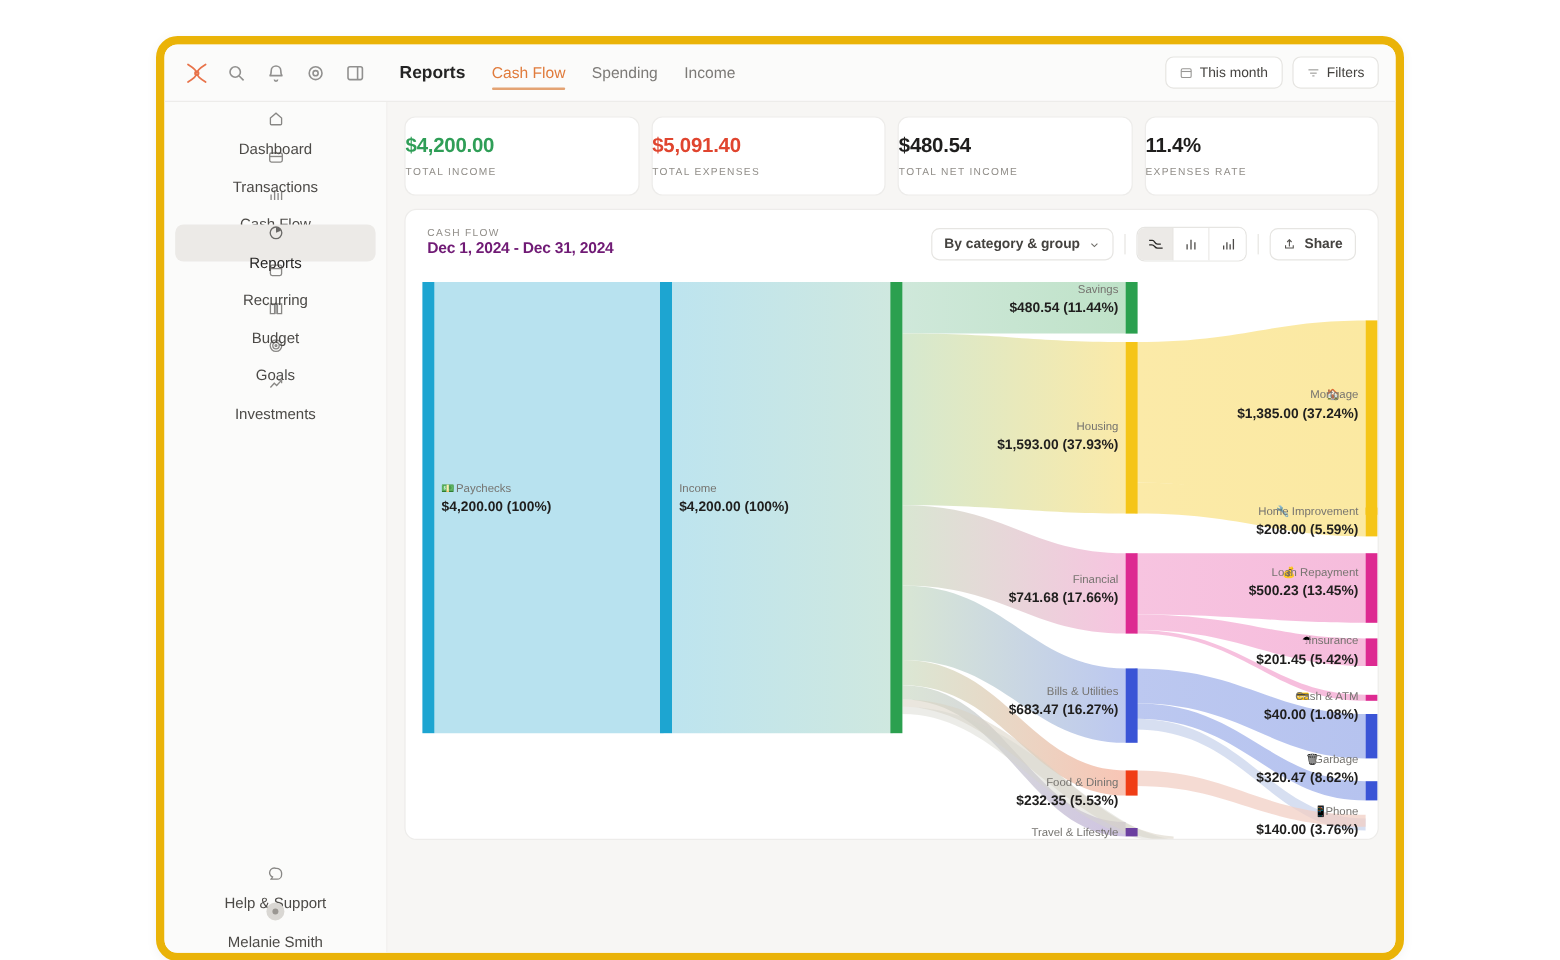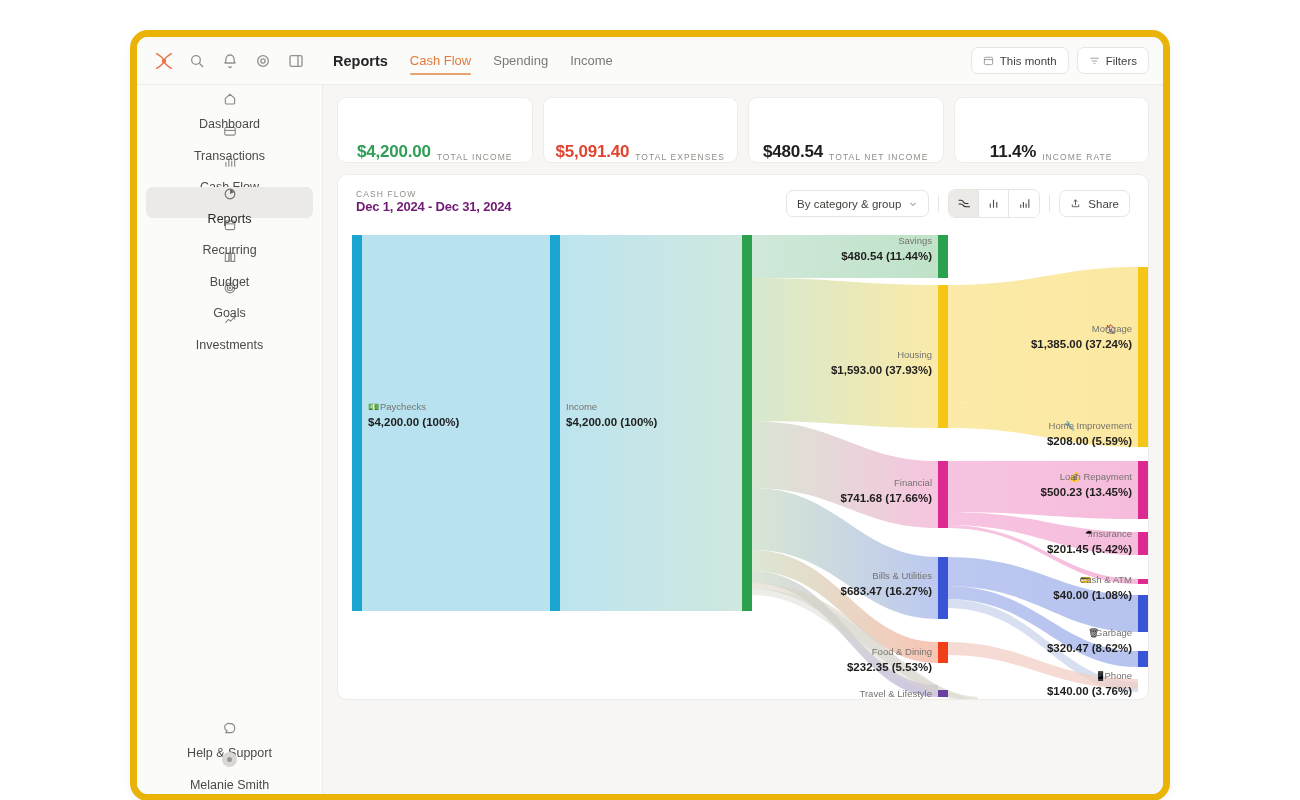--- a/index.html
+++ b/index.html
@@ -75,40 +75,40 @@
   
   #main {
     position: absolute; left: 186px; top: 48px;
     width: calc(100% - 186px); height: calc(100% - 48px);
     background: #f7f6f4; padding: 12px 14px 0 14px;
   }
   #kpis { display: flex; gap: 10px; }
   .kpi {
     flex: 1; height: 66px; background: #ffffff;
     border: 1px solid #edecea; border-radius: 9px;
-    display: flex; flex-direction: row; align-items: flex-end; justify-content: center; gap: 6px;
+    display: flex; flex-direction: column; align-items: flex-start; justify-content: center; gap: 6px;
   }
   .kpi-value { font-size: 17px; font-weight: bold; letter-spacing: -0.2px; }
   .kpi-label { font-size: 8.5px; letter-spacing: 1.1px; color: #918e89; }
   .v-green { color: #2f9e57; }
   .v-red { color: #e0452f; }
   .v-dark { color: #1f1e1d; }
   #chart-card {
     margin-top: 11px; background: #ffffff;
     border: 1px solid #edecea; border-radius: 10px;
     height: 526px; position: relative; overflow: hidden;
   }
   #chart-head { display: flex; align-items: flex-start; padding: 14px 18px 0 18px; }
   .chart-eyebrow { font-size: 8.5px; letter-spacing: 1.1px; color: #918e89; }
   .chart-range { font-size: 13px; font-weight: bold; color: #701a75; margin-top: 0; letter-spacing: -0.2px; }
   #chart-tools { margin-left: auto; display: flex; align-items: center; gap: 9px; }
   .sel-btn {
     display:flex; align-items:center; gap:7px; height: 27px; padding: 0 10px;
     border: 1px solid #e6e5e2; border-radius: 7px; background:#fff;
-    font-size: 11.5px; color:#44423f; cursor:pointer;
+    font-size: 11.5px; color:#44423f; cursor:pointer;font-weight:bold;
   }
   .divider-v { width: 1px; height: 17px; background: #e6e5e2; }
   .seg-group { display: flex; border: 1px solid #e6e5e2; border-radius: 7px; overflow: hidden; }
   .seg {
     width: 30px; height: 27px; display:flex; align-items:center; justify-content:center;
     background:#fff; cursor:pointer; border-right:1px solid #e6e5e2;
   }
   .seg:last-child { border-right: none; }
   .seg.active { background: #eceae7; }
   
@@ -286,21 +286,21 @@
       <div class="kpi">
         <div class="kpi-value v-red">$5,091.40</div>
         <div class="kpi-label">TOTAL EXPENSES</div>
       </div>
       <div class="kpi">
         <div class="kpi-value v-dark">$480.54</div>
         <div class="kpi-label">TOTAL NET INCOME</div>
       </div>
       <div class="kpi">
         <div class="kpi-value v-dark">11.4%</div>
-        <div class="kpi-label">INCOME RATE</div>
+        <div class="kpi-label">EXPENSES RATE</div>
       </div>
     </div>
 
     <div id="chart-card">
       <div id="chart-head">
         <div>
           <div class="chart-eyebrow">CASH FLOW</div>
           <div class="chart-range">Dec 1, 2024 - Dec 31, 2024</div>
         </div>
         <div id="chart-tools">

